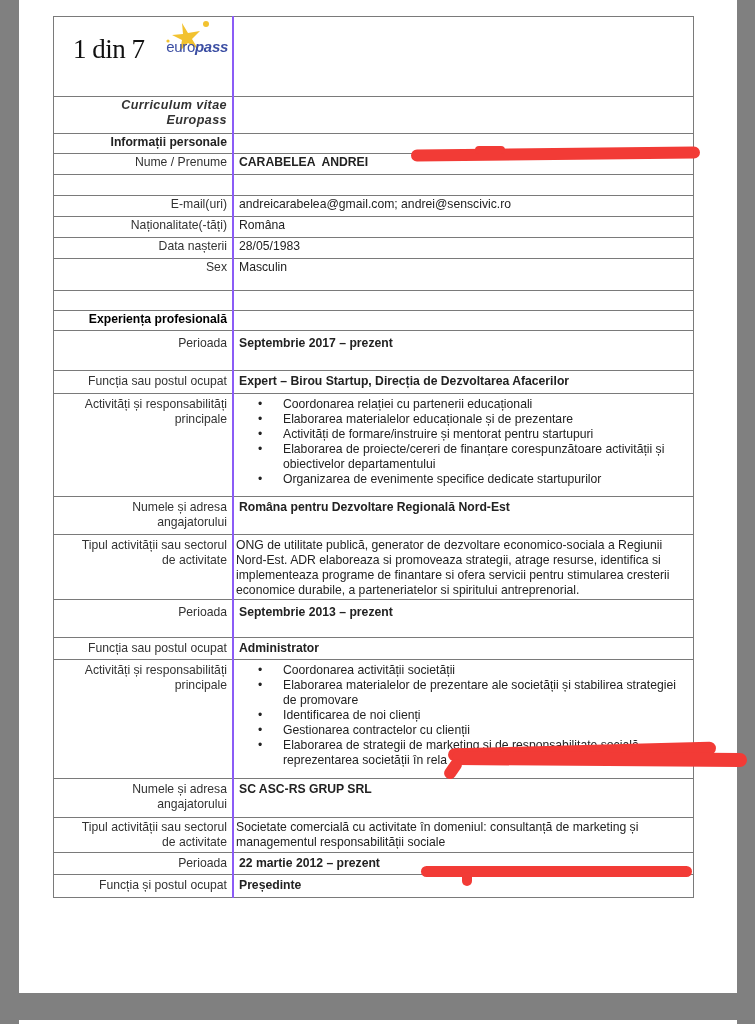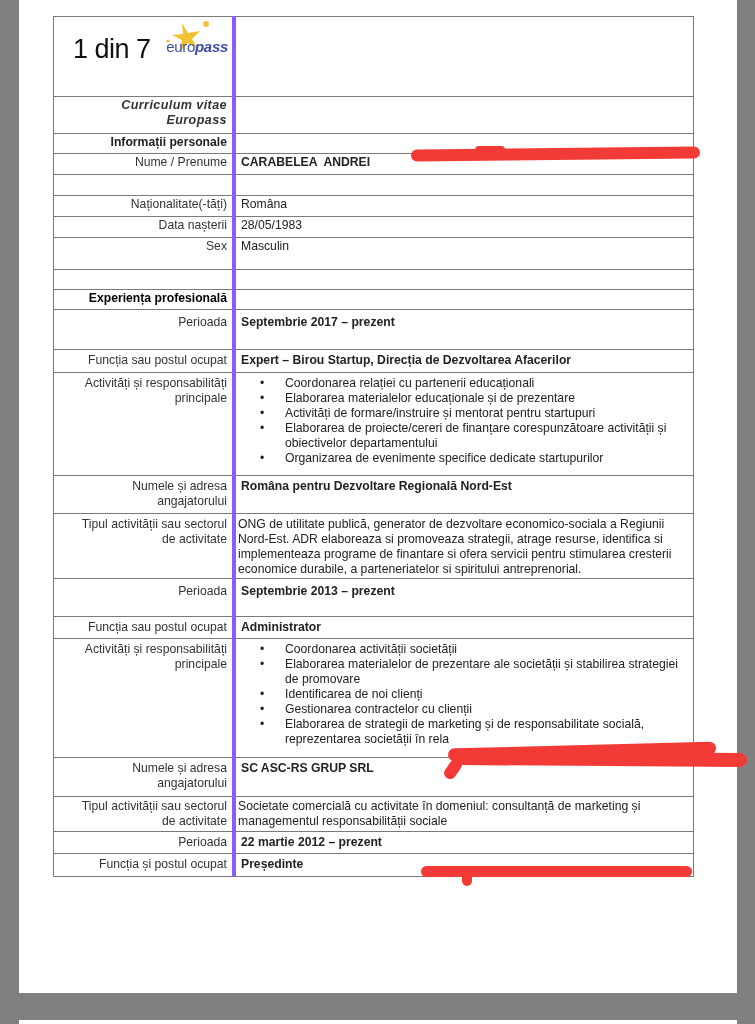--- a/index.html
+++ b/index.html
@@ -13,40 +13,40 @@
     position:absolute; left:19px; top:0; width:718px; height:993px;
     background:#ffffff;
   }
   .page2 {
     position:absolute; left:19px; top:1020px; width:718px; height:10px;
     background:#ffffff;
   }
   .page-counter {
     position:absolute; left:54px; top:34px;
     font-size:27px; color:#111; letter-spacing:-0.5px;
-    font-family:Liberation Sans, sans-serif;
+    font-family:Liberation Serif, serif;
   }
   table.cv {
     position:absolute; left:34px; top:16px;
     width:641px;
     border-collapse:collapse;
     table-layout:fixed;
     font-size:12.2px; color:#222;
   }
   table.cv td {
     border:1px solid #7a7a7a;
     padding:1px 5px;
     vertical-align:top;
     line-height:15px;
   }
   table.cv td.l {
     width:168px;
     text-align:right;
     color:#333;
-    border-right:4px solid #8b5cf6;
+    border-right:2px solid #8b5cf6;
   }
   table.cv td.r { text-align:left; }
   .bold { font-weight:bold; }
   td.logo-cell { height:77px; position:relative; text-align:right; }
   .logo {
     position:absolute; right:6px; top:2px; width:72px; height:44px;
   }
   .logo-text {
     position:absolute; right:4px; top:22px;
     font-size:15px; color:#3b4ea3; letter-spacing:-0.3px;
@@ -100,20 +100,24 @@
     </tr>
     <tr style="height:21px;margin-top:36px;">
       <td class="l">Nume / Prenume</td>
       <td class="r bold" style="white-space:pre;">CARABELEA  ANDREI</td>
     </tr>
     <tr style="height:21px;">
       <td class="l"></td>
       <td class="r"></td>
     </tr>
     <tr style="height:21px;">
+      <td class="l">E-mail(uri)</td>
+      <td class="r">andreicarabelea@gmail.com; andrei@senscivic.ro</td>
+    </tr>
+    <tr style="height:21px;">
       <td class="l">Naționalitate(-tăți)</td>
       <td class="r">Româna</td>
     </tr>
     <tr style="height:21px;">
       <td class="l">Data nașterii</td>
       <td class="r">28/05/1983</td>
     </tr>
     <tr style="height:32px;">
       <td class="l">Sex</td>
       <td class="r">Masculin</td>

